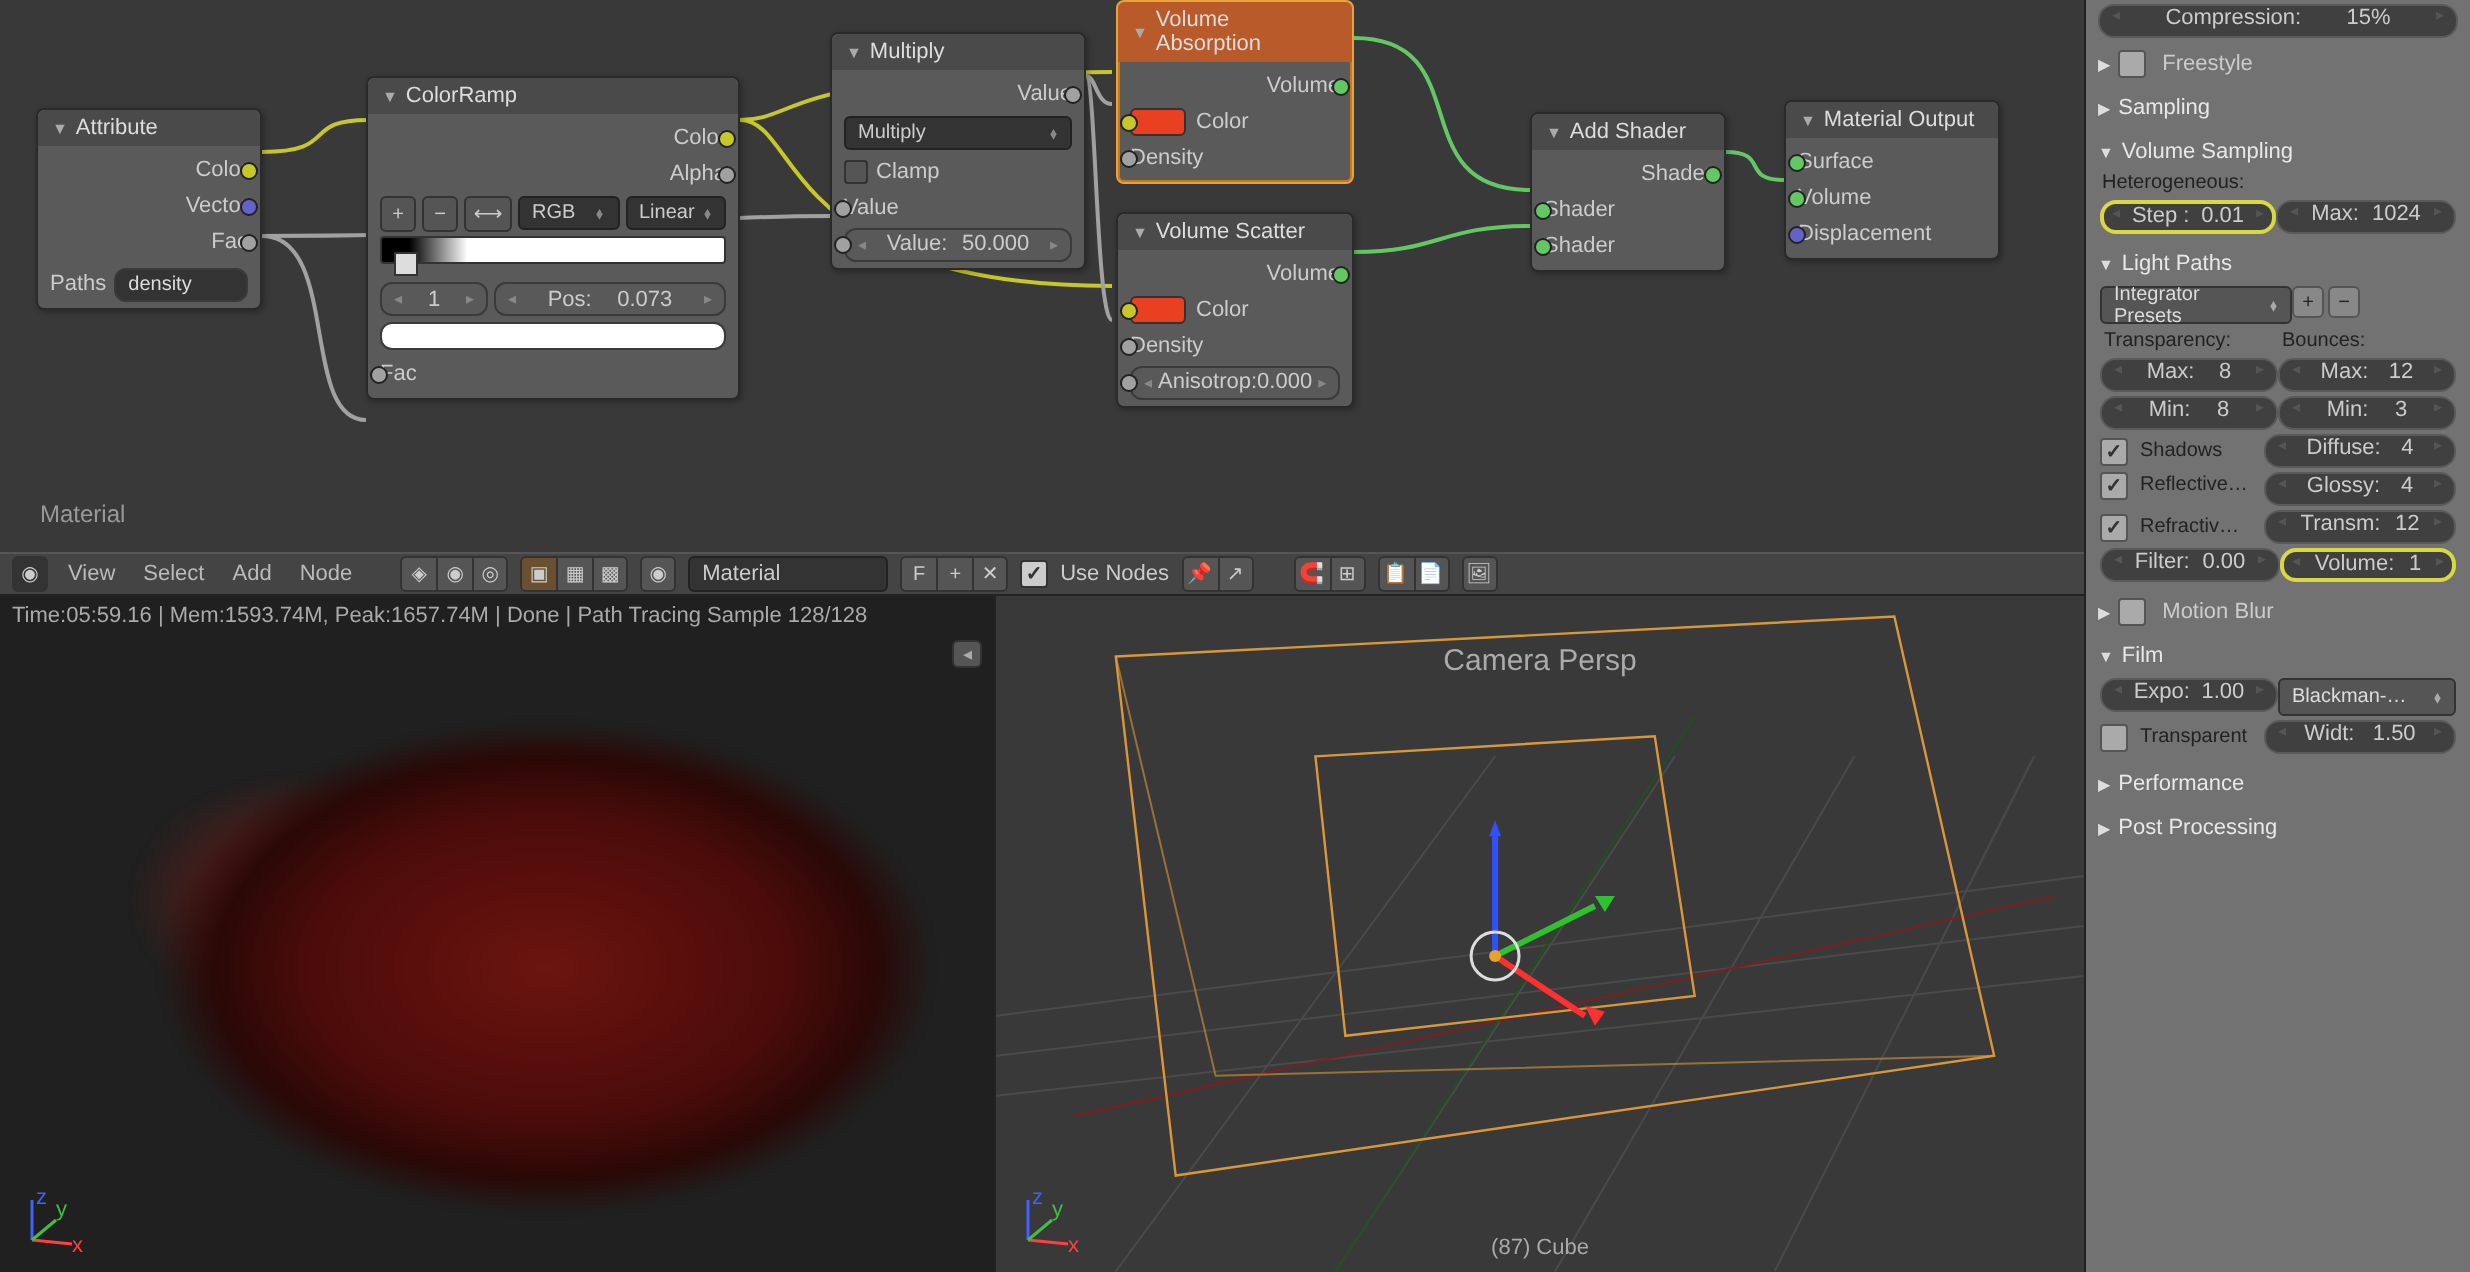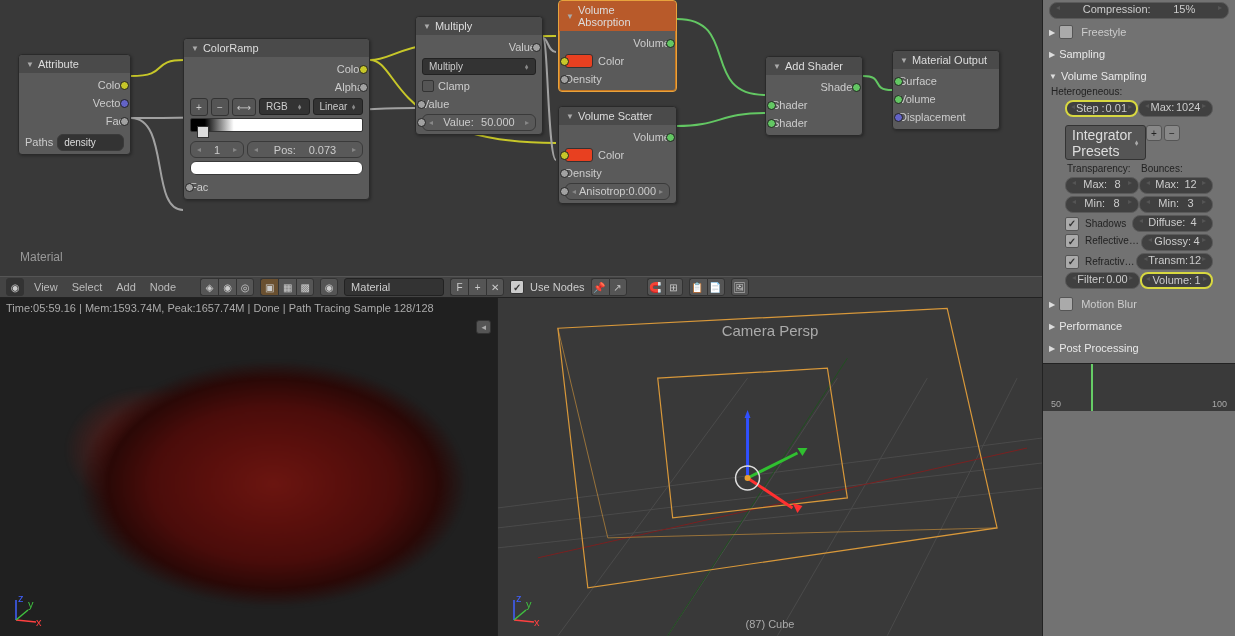--- a/index.html
+++ b/index.html
@@ -53,26 +53,26 @@
 .obj-label{position:absolute;bottom:6px;left:50%;transform:translateX(-50%);color:#aaa;font-size:11px}
 
 .panel{padding:2px 6px}
 .panel-h{display:flex;align-items:center;gap:4px;height:18px;color:#e8e8e8;font-size:11px}
 .panel-h::before{content:"▼";font-size:8px;color:#ddd}
 .panel-h.closed::before{content:"▶"}
 .rfield{background:#404040;border:1px solid #5a5a5a;border-radius:8px;height:17px;display:flex;align-items:flex-start;padding:0 6px;font-size:10px;color:#222;justify-content:space-between}
 .rfield::before{content:"◂";color:#555;font-size:8px}
 .rfield::after{content:"▸";color:#555;font-size:8px}
 .rfield.hl{border:2px solid #d8d840;padding:0 4px}
-.rrow{display:flex;gap:0;margin:2px 16px}
+.rrow{display:flex;gap:0;margin:2px 1px}
 .rrow>*{flex:1}
 .rlabel{color:#222;font-size:10px;padding:1px 2px}
 .rchk{width:14px;height:14px;background:#aaa;border:1px solid #555;border-radius:2px;display:flex;align-items:center;justify-content:center;color:#333;font-weight:bold;font-size:10px;margin-right:4px}
 .rchk.on::after{content:"✓"}
-.rdrop{background:#555;border:1px solid #333;border-radius:3px;height:35px;display:flex;align-items:center;padding:0 6px;font-size:14px;color:#ddd;justify-content:space-between}
+.rdrop{background:#555;border:1px solid #333;border-radius:3px;height:19px;display:flex;align-items:center;padding:0 6px;font-size:10px;color:#ddd;justify-content:space-between}
 .rdrop::after{content:"◆";font-size:7px;color:#aaa;transform:scaleX(.6)}
 .small-btns{display:flex;gap:2px}
 .small-btn{width:16px;height:16px;background:#888;border:1px solid #555;border-radius:3px;display:flex;align-items:center;justify-content:center;font-size:10px;color:#222}
 .timeline{height:48px;background:#3a3a3a;border-top:1px solid #222;position:relative;margin-top:4px}
 .timeline-bar{position:absolute;left:48px;top:0;width:2px;height:100%;background:#6c6}
 .smoke{position:absolute;inset:0;background:radial-gradient(ellipse 220px 140px at 55% 55%,#6b1510 0%,#5a0f0c 30%,#4a0c0a 55%,#2a0806 75%,transparent 88%),radial-gradient(ellipse 120px 90px at 30% 45%,#7a1a15 0%,transparent 70%),radial-gradient(ellipse 90px 70px at 70% 40%,#6a1410 0%,transparent 70%);filter:blur(1.5px)}
 </style>
 </head>
 <body>
 
@@ -388,20 +388,21 @@
             <span>Step :</span>
             <span>0.01</span>
           </div>
    <div class="rfield">
             <span>Max:</span>
             <span>1024</span>
           </div>
   </div>
  </div>
  <div class="panel">
+  <div class="panel-h">Light Paths</div>
   <div class="rrow">
    <div class="rdrop" style="flex:1">Integrator Presets</div>
    <div class="small-btns">
             <div class="small-btn">+</div>
             <div class="small-btn">−</div>
           </div>
   </div>
   <div class="rrow">
           <div class="rlabel">Transparency:</div>
           <div class="rlabel">Bounces:</div>
@@ -467,24 +468,39 @@
           </div>
   </div>
  </div>
  <div class="panel">
         <div class="panel-h closed">
           <span class="rchk"></span>
           <span>Motion Blur</span>
         </div>
       </div>
  <div class="panel">
+  <div class="panel-h">Film</div>
+  <div class="rrow">
+   <div class="rfield">
+            <span>Expo:</span>
+            <span>1.00</span>
+          </div>
+   <div class="rdrop">Blackman-…</div>
+  </div>
+  <div class="rrow">
+   <div style="display:flex;align-items:center">
+            <span class="rchk"></span>
+            <span class="rlabel">Transparent</span>
+          </div>
+   <div class="rfield">
+            <span>Widt:</span>
+            <span>1.50</span>
+          </div>
+  </div>
+ </div>
+ <div class="panel">
         <div class="panel-h closed">Performance</div>
       </div>
  <div class="panel">
         <div class="panel-h closed">Post Processing</div>
       </div>
- <div class="timeline">
-  <div class="timeline-bar"></div>
-  <span style="position:absolute;left:8px;bottom:2px;color:#aaa;font-size:9px">50</span>
-  <span style="position:absolute;right:8px;bottom:2px;color:#aaa;font-size:9px">100</span>
- </div>
 </div>
 </div>
 
 </body></html>

